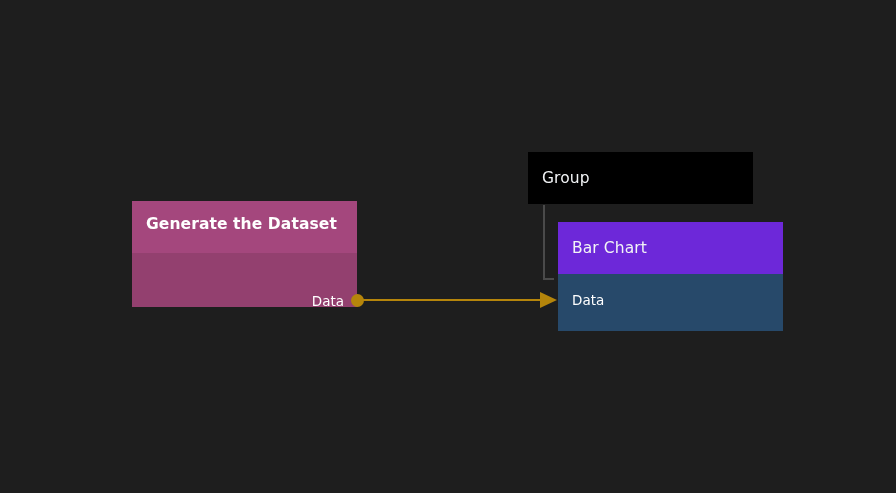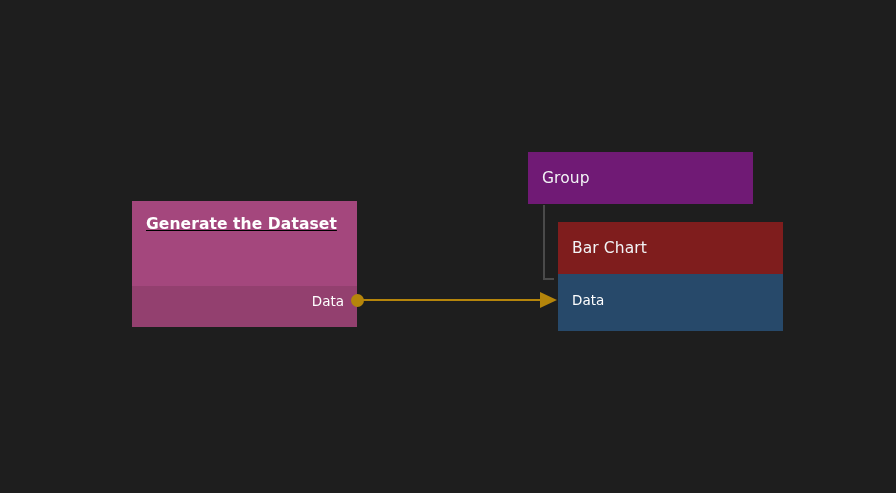--- a/index.html
+++ b/index.html
@@ -25,25 +25,24 @@
   .node {
     position: absolute;
     box-sizing: border-box;
     overflow: hidden;
   }
 
   
   .node-function { left: 132px; top: 201px; width: 225px; height: 126px; }
 
   .fn-header {
-    height: 85px;
+    height: 52px;
     background: #a4477d;
     padding: 13px 7px 0 14px;
     box-sizing: border-box;
-    text-decoration: underline;
   }
   .fn-title {
     color: #ffffff;
     font-size: 15.5px;
     font-weight: bold;
     line-height: 21px;
     letter-spacing: 0.1px;
     white-space: nowrap;
   }
   .fn-subtitle {
@@ -64,38 +63,38 @@
     top: 91px;          
     color: #ffffff;
     font-size: 13.5px;
     line-height: 18px;
     white-space: nowrap;
   }
 
   
   .node-group {
     left: 528px; top: 152px; width: 225px; height: 52px;
-    background: #701a75;
+    background: #000000;
     padding: 0 14px;
     display: flex;
     align-items: center;
   }
   .group-title {
     color: #f2f4f6;
     font-size: 15.5px;
     font-weight: normal;
     letter-spacing: 0.1px;
     white-space: nowrap;
   }
 
   
   .node-chart { left: 558px; top: 222px; width: 225px; height: 109px; }
   .chart-header {
     height: 52px;
-    background: #7f1d1d;
+    background: #6d28d9;
     padding: 0 14px;
     box-sizing: border-box;
     display: flex;
     align-items: center;
   }
   .chart-title {
     color: #f2f4f6;
     font-size: 15.5px;
     font-weight: normal;
     letter-spacing: 0.1px;

